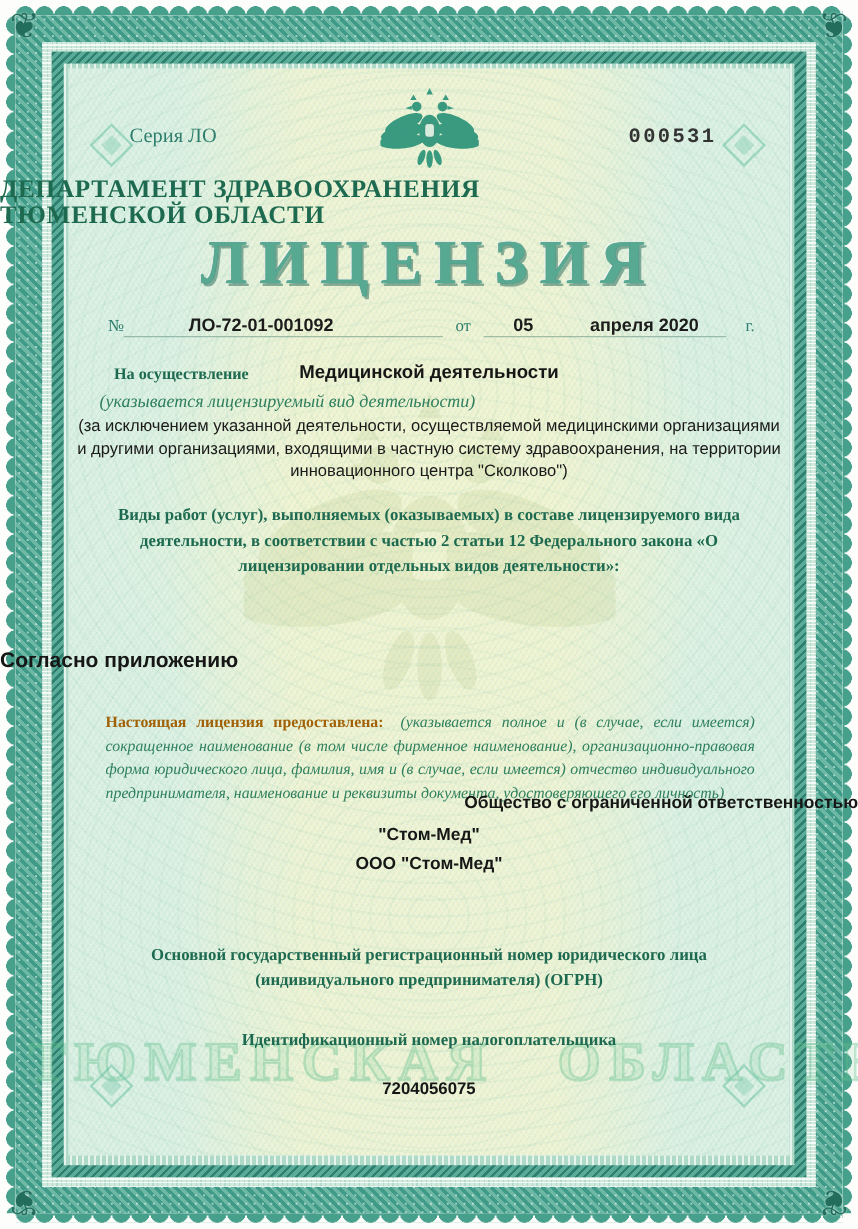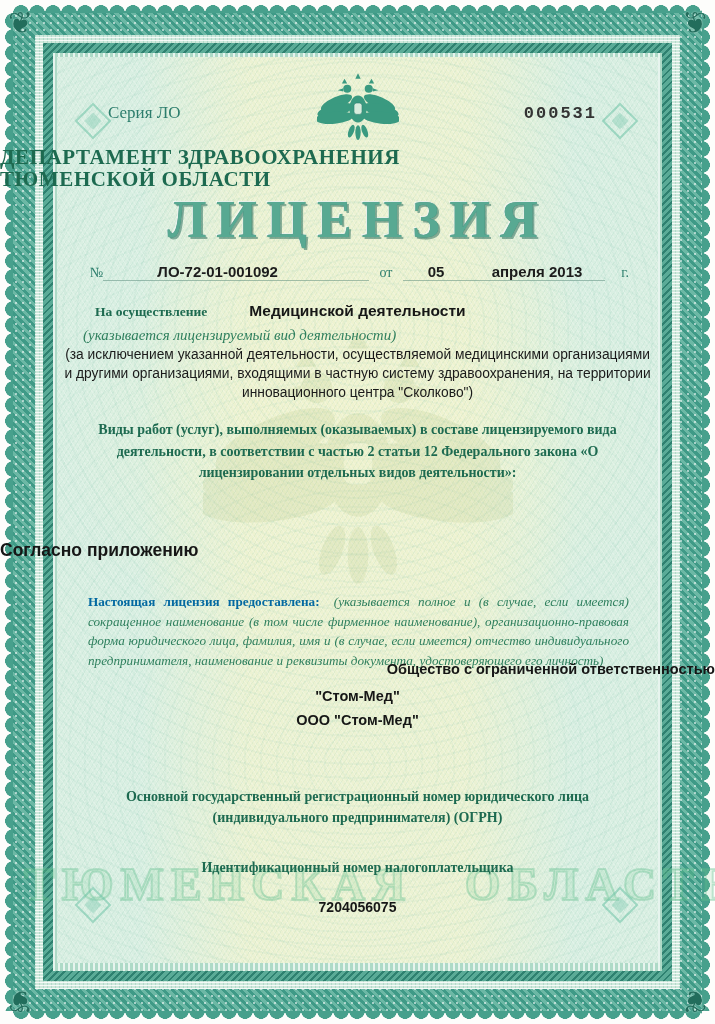--- a/index.html
+++ b/index.html
@@ -93,21 +93,21 @@
       font-family:"Liberation Sans",sans-serif;font-size:13.8px;line-height:19px;color:#1a1a1a;}
 
   .works-heading{top:419px;left:78px;right:78px;text-align:center;font-weight:bold;
       font-size:14px;line-height:21.5px;color:#1d6a50;}
   .works-hint{top:485px;left:95px;right:95px;text-align:center;font-style:italic;
       font-size:12.5px;line-height:19px;color:#2e7f5d;}
   .works-value{top:540px;font-family:"Liberation Sans",sans-serif;
       font-weight:bold;font-size:17.5px;color:#161616;}
 
   .grantee-para{top:579px;left:88px;right:86px;text-align:justify;font-size:13.2px;line-height:19.5px;}
-  .grantee-label{font-weight:bold;color:#0369a1;margin-right:6px;}
+  .grantee-label{font-weight:bold;color:#a16207;margin-right:6px;}
   .grantee-hint{font-style:italic;color:#2e7f5d;}
 
   .org-1{top:661px;text-align:right;font-family:"Liberation Sans",sans-serif;font-weight:bold;font-size:14.5px;color:#161616;}
   .org-2{top:688px;text-align:center;font-family:"Liberation Sans",sans-serif;font-weight:bold;font-size:14.5px;color:#161616;}
   .org-3{top:712px;text-align:center;font-family:"Liberation Sans",sans-serif;font-weight:bold;font-size:14.5px;color:#161616;}
 
   .ogrn-label{top:786px;left:80px;right:80px;text-align:center;font-weight:bold;
       font-size:14px;line-height:21px;color:#1d6a50;}
   .ogrn-value{top:826px;text-align:center;font-family:"Liberation Sans",sans-serif;font-weight:bold;font-size:14px;color:#161616;}
 
@@ -207,21 +207,21 @@
       <div>ТЮМЕНСКОЙ ОБЛАСТИ</div>
     </div>
 
     <div class="abs doc-title">ЛИЦЕНЗИЯ</div>
 
     <div class="abs number-row">
       <span class="g-label">№</span>
       <span class="num-value u">ЛО-72-01-001092</span>
       <span class="g-label num-ot">от</span>
       <span class="num-day u">05</span>
-      <span class="num-month u">апреля 2013</span>
+      <span class="num-month u">апреля 2020</span>
       <span class="g-label num-g">г.</span>
     </div>
 
     <div class="abs activity-label" style="right:auto;">На осуществление</div>
     <div class="abs activity-value">Медицинской деятельности</div>
     <div class="abs activity-hint" style="right:auto;">(указывается лицензируемый вид деятельности)</div>
     <div class="abs activity-exception">(за исключением указанной деятельности, осуществляемой медицинскими организациями и другими организациями, входящими в частную систему здравоохранения, на территории инновационного центра "Сколково")</div>
 
     <div class="abs works-heading">Виды работ (услуг), выполняемых (оказываемых) в составе лицензируемого вида деятельности, в соответствии с частью 2 статьи 12 Федерального закона «О лицензировании отдельных видов деятельности»:</div>
     <div class="abs works-value">Согласно приложению</div>

